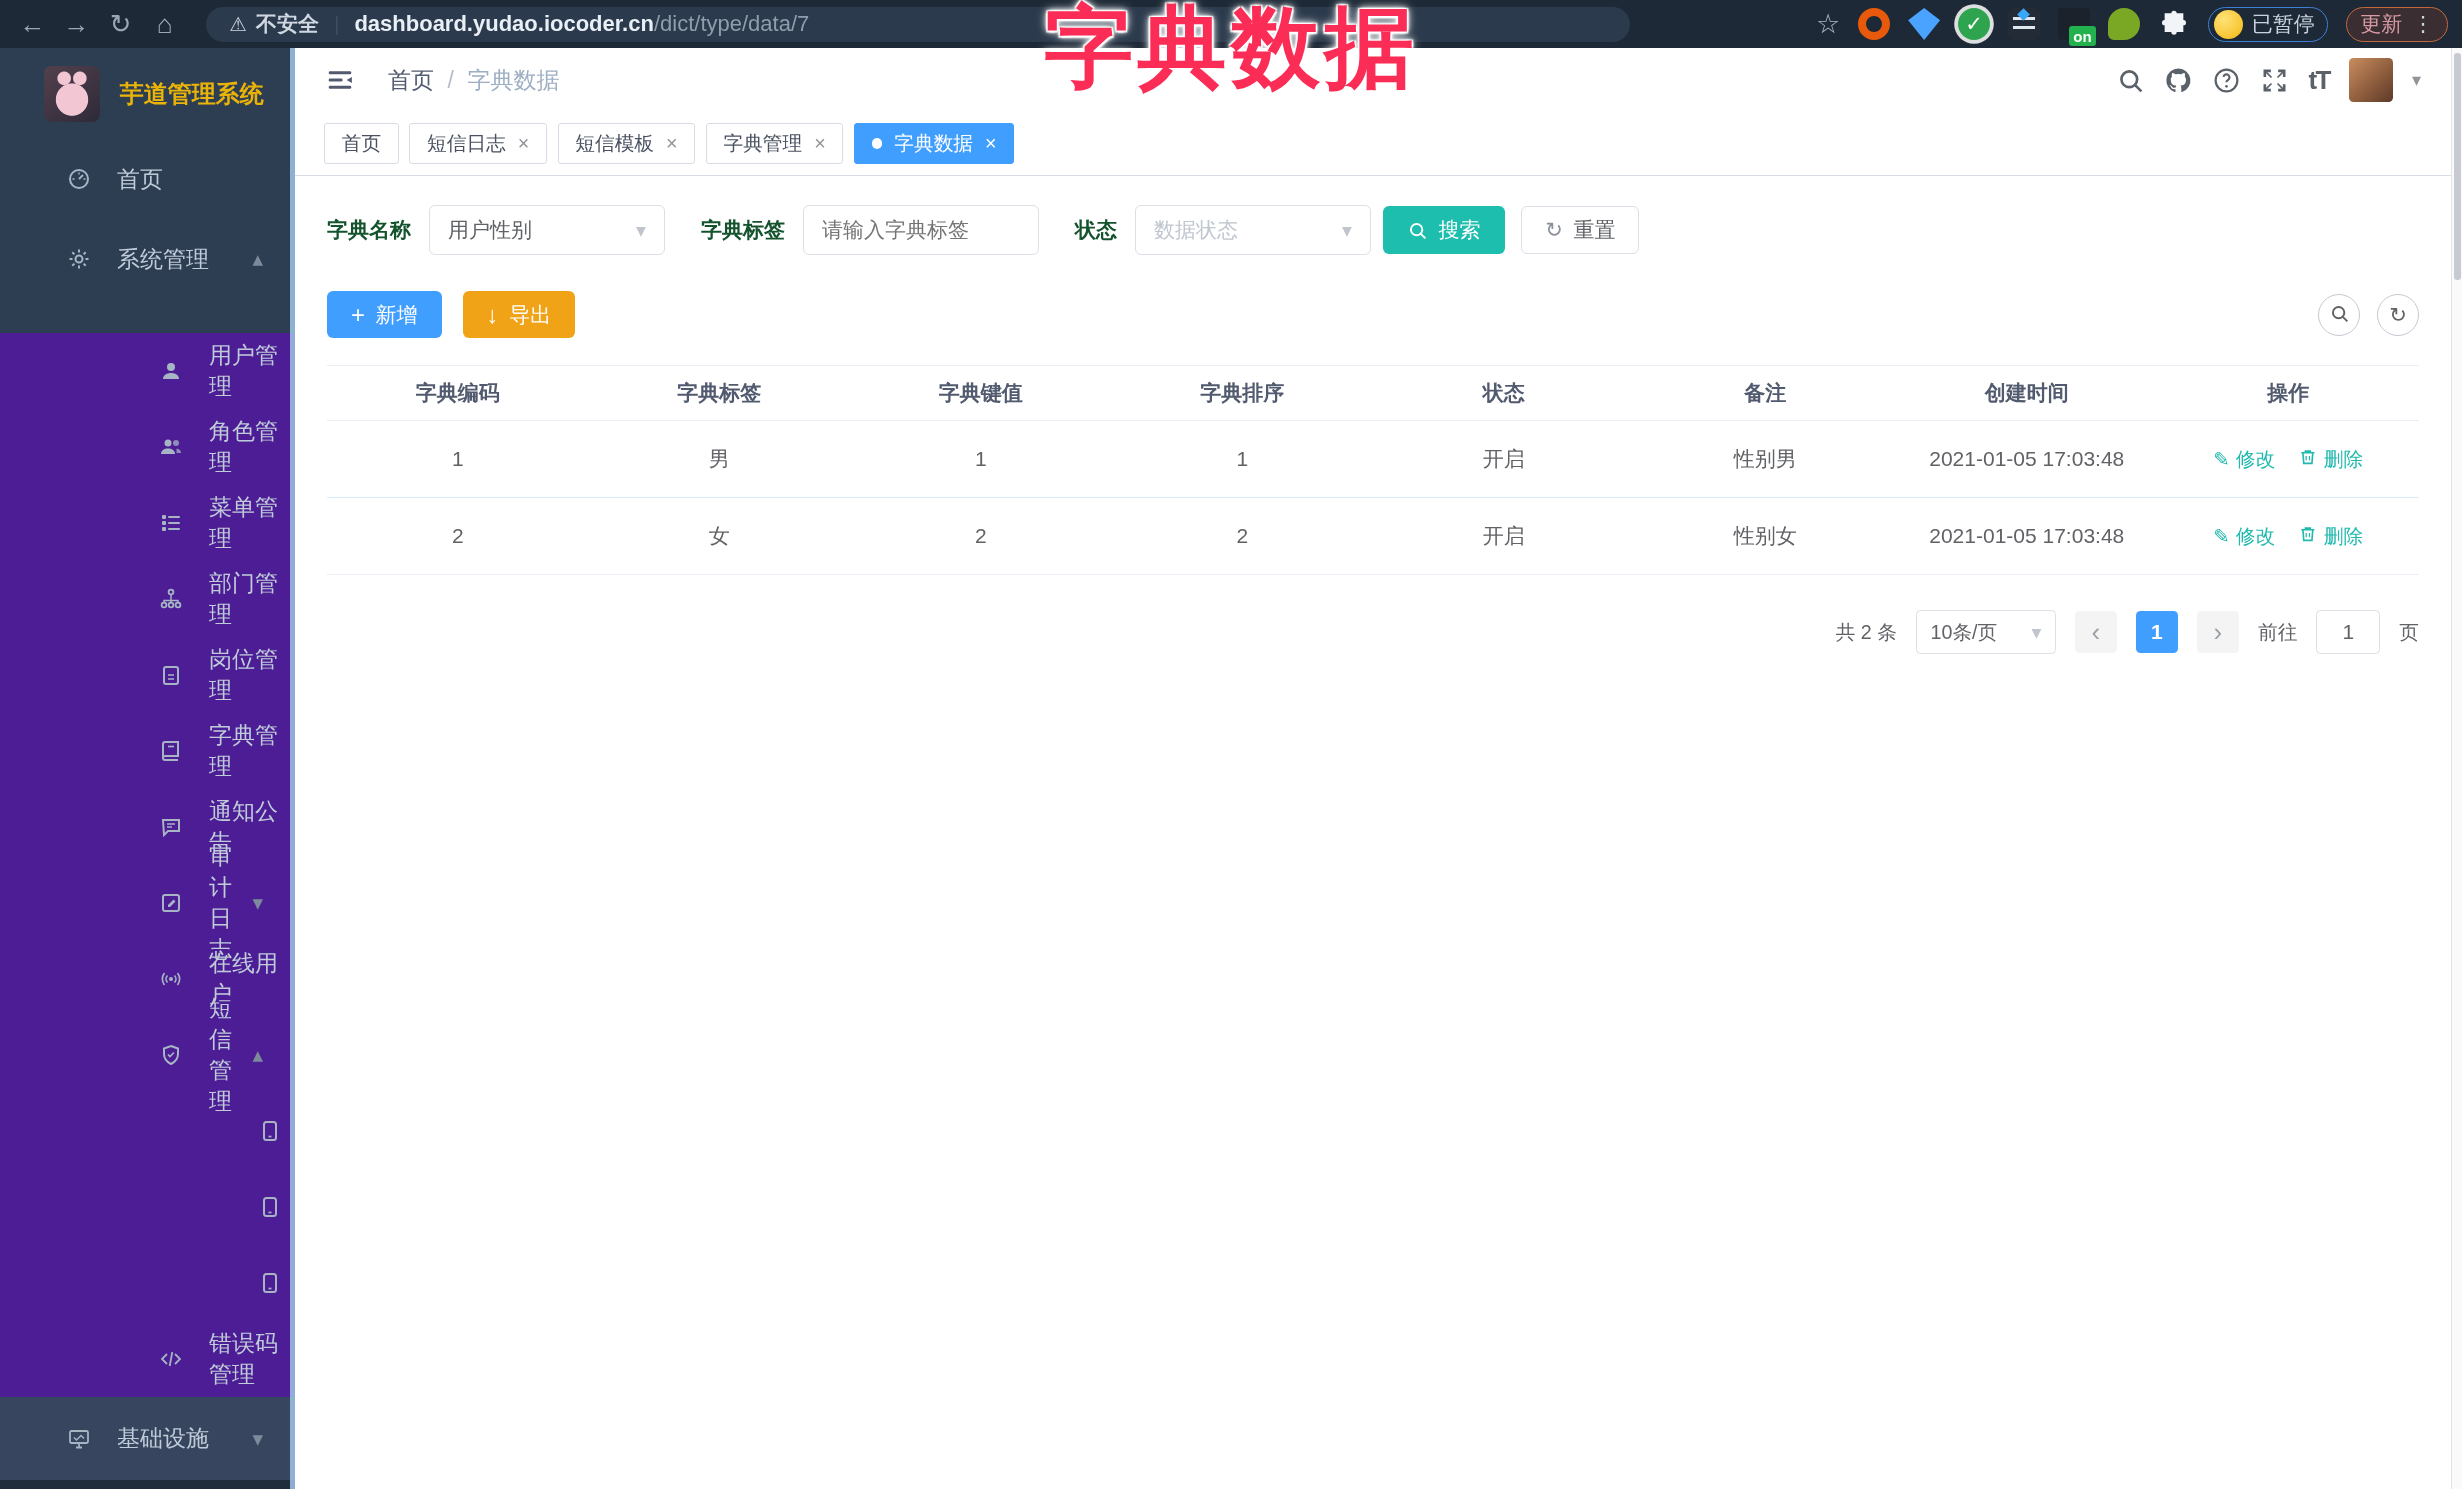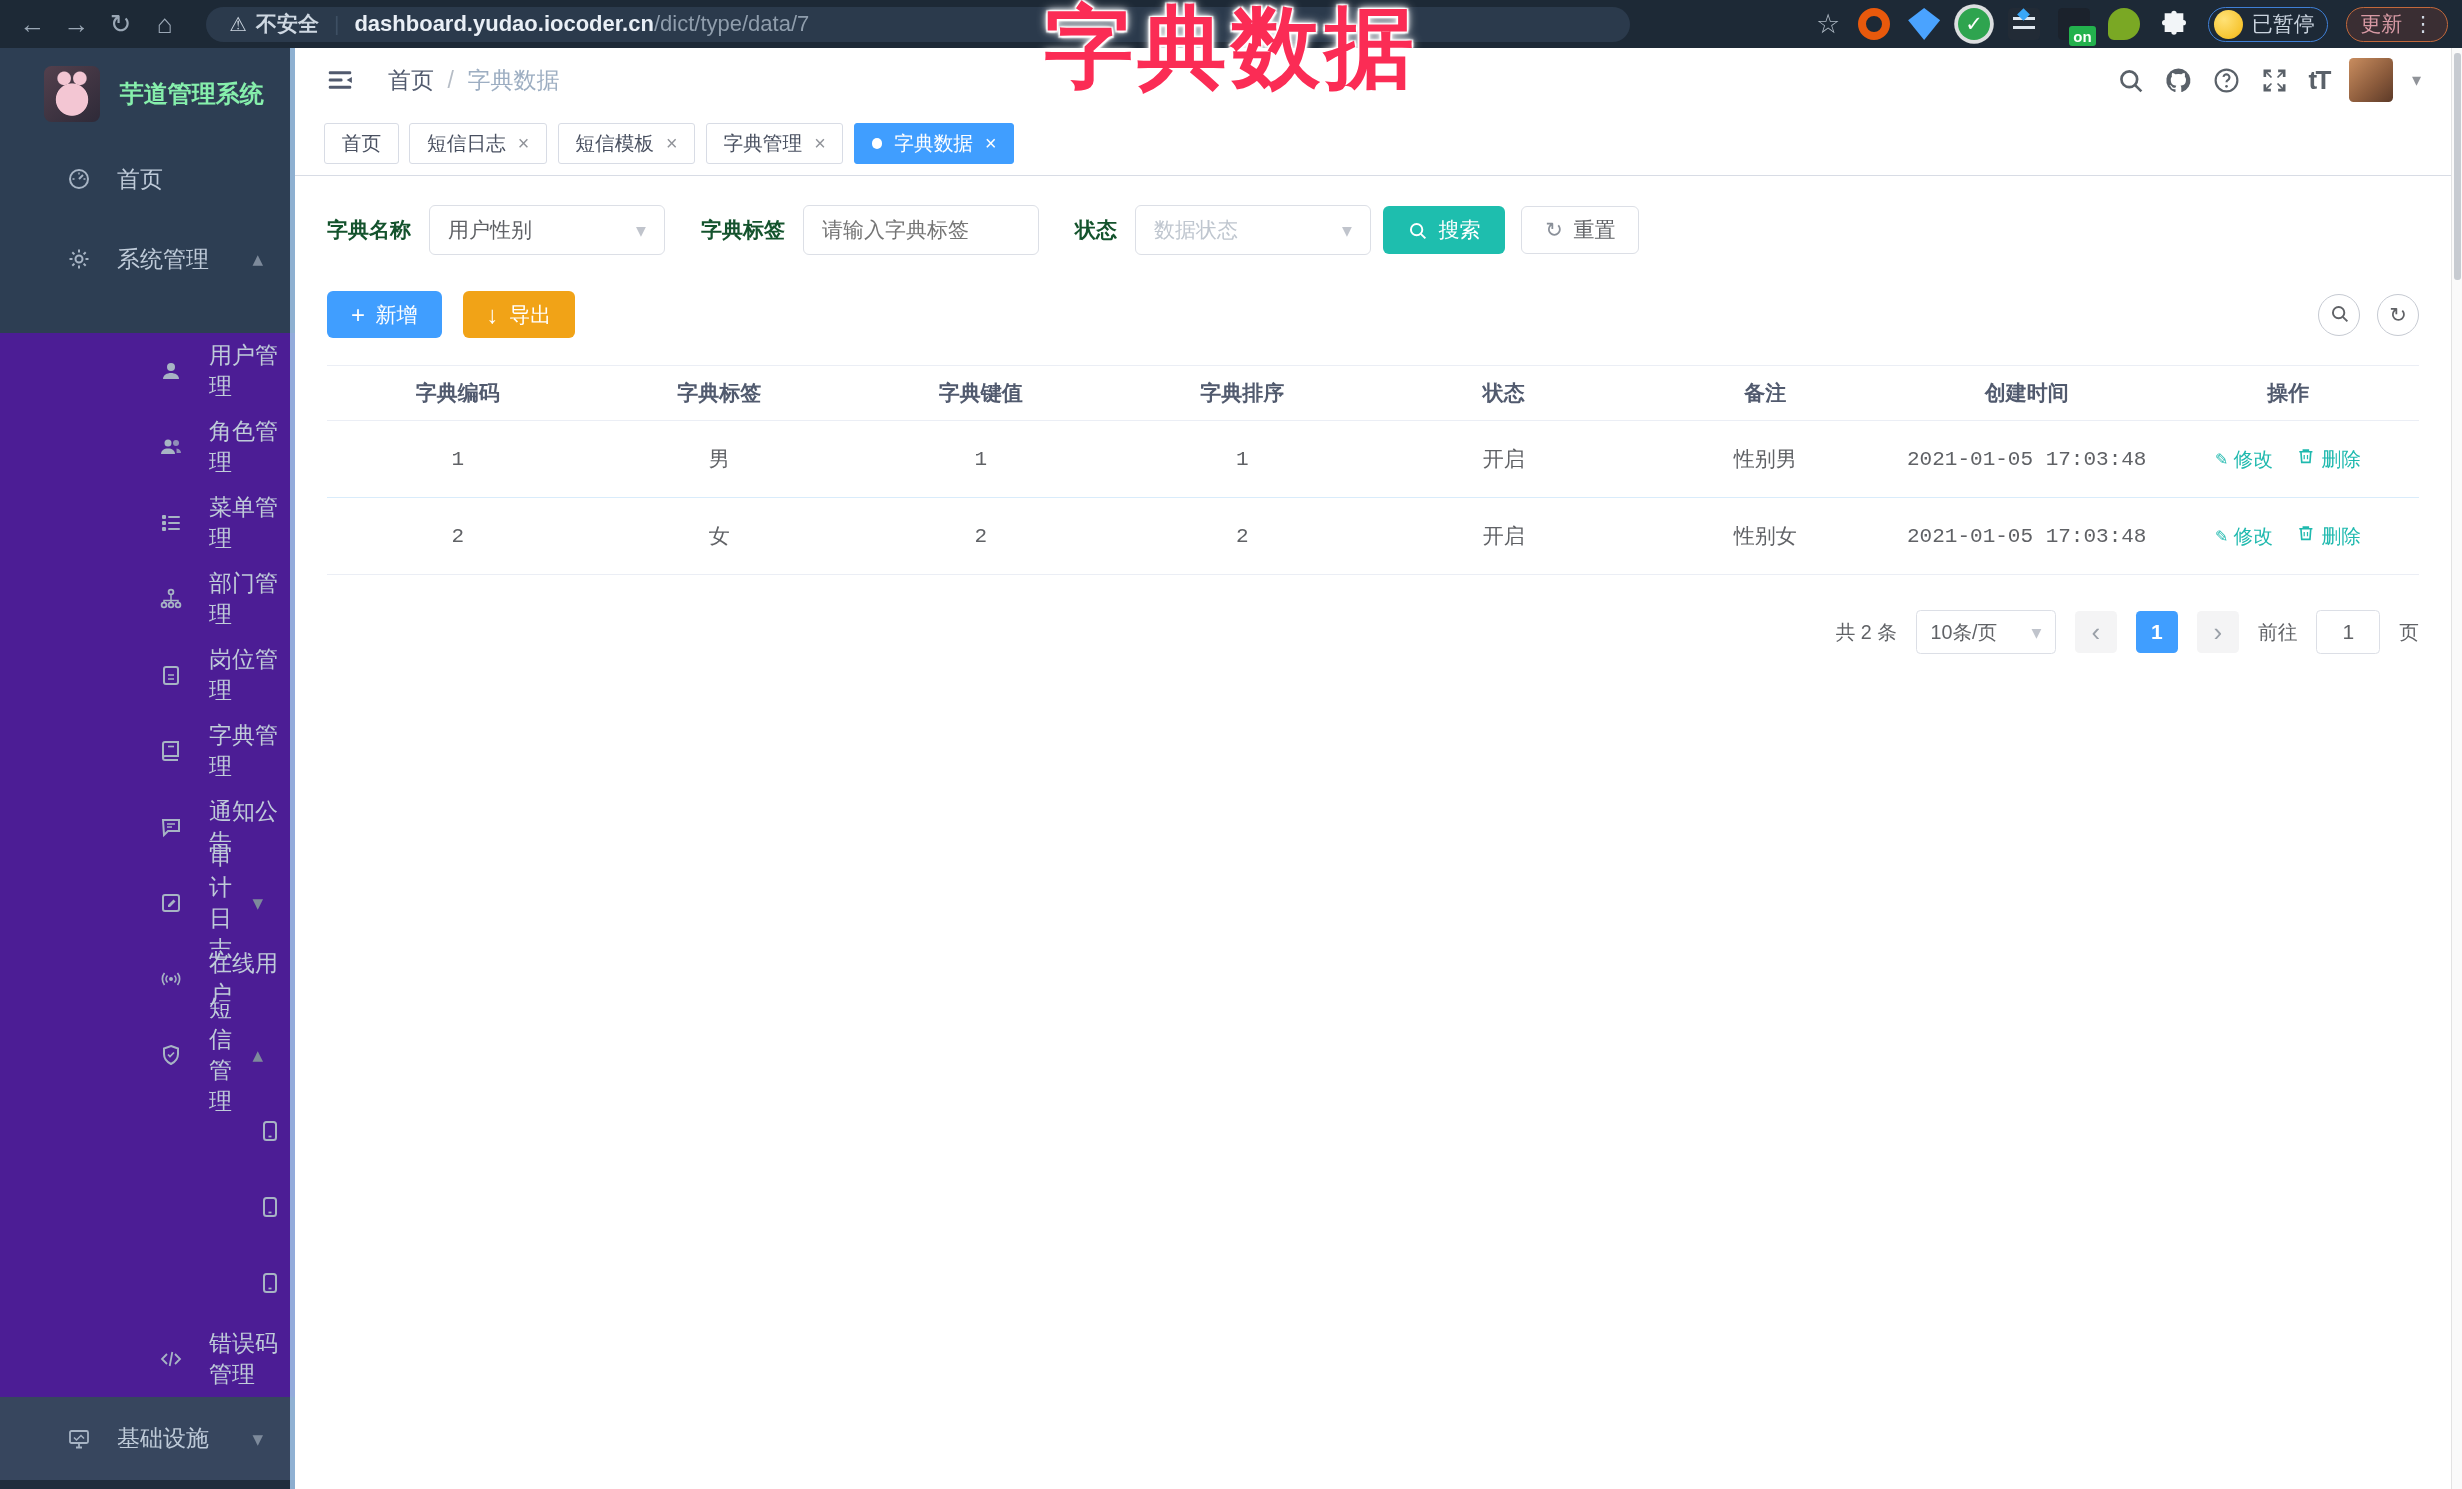--- a/index.html
+++ b/index.html
@@ -55,21 +55,21 @@
   .sidebar { position:absolute; left:0; top:48px; width:295px; height:1441px;
              background:#2D3E53; display:flex; flex-direction:column; }
   .side-scroll { position:absolute; right:0; top:0; width:5.3px; height:100%;
                  background:rgba(160,196,232,.85); z-index:3; }
   .logo-row { height:91px; flex:none; display:flex; align-items:center; padding-left:44px; gap:19.7px; }
   .logo-img { width:56px; height:56px; border-radius:7.6px; flex:none;
       background:radial-gradient(circle at 50% 60%,#F3C6D3 0 36%,transparent 38%),
                  radial-gradient(circle at 36% 22%,#F3C6D3 0 11%,transparent 13%),
                  radial-gradient(circle at 64% 22%,#F3C6D3 0 11%,transparent 13%),
                  linear-gradient(140deg,#53404d,#2e2a38); }
-  .logo-title { font-size:24px; font-weight:700; color:#86efac; }
+  .logo-title { font-size:24px; font-weight:700; color:#eab308; }
   .mi { height:76px; flex:none; display:flex; align-items:center; font-size:23px; color:#BFCBD9; }
   .mi.lv0 { height:80px; padding-left:67px; }
   .mi.lv1 { padding-left:159px; }
   .mi.lv2 { padding-left:258px; }
   .mi .ic { width:24px; height:24px; margin-right:26px; color:#A7B4C4; flex:none; }
   .mi .ic svg { width:24px; height:24px; display:block; }
   .mi .caret { margin-left:auto; margin-right:32px; font-size:21px; color:#7D8A9B; }
   .submenu { background:#4c1d95; display:flex; flex-direction:column;margin-top:34px; }
   .mi.bottom-root { height:83px; background:#37465E; padding-left:67px; }
   .side-fill { flex:1; background:#1F2D3D; }
@@ -125,21 +125,21 @@
   .btn-add { background:#409EFF; color:#fff; height:47px; }
   .btn-export { background:#F1A317; color:#fff; height:47px; margin-left:21px; }
   .btn .plus { font-size:24px; line-height:1; }
   .circ-group { margin-left:auto; display:flex; gap:16.7px; }
   .circ { width:42px; height:42px; border:0.8px solid #C6CAD2; border-radius:50%; color:#606266;
           display:flex; align-items:center; justify-content:center; }
   .circ svg { width:21px; height:21px; }
   .circ .g { font-size:21px; }
 
   .dtable { margin-top:27px; border-top:0.8px solid #EBEEF5; }
-  .trow { display:grid; grid-template-columns:repeat(8,1fr); align-items:center; text-align:center;font-family:Liberation Mono, monospace; }
+  .trow { display:grid; grid-template-columns:repeat(8,1fr); align-items:center; text-align:center; }
   .thead { height:55px; font-size:21px; font-weight:700; color:#515A6E; border-bottom:0.8px solid #EBEEF5; }
   .tbody-row { height:77px; font-size:21px; color:#606266; }
   .row-1 { border-bottom:1.5px solid #D9ECFB; }
   .row-2 { border-bottom:0.8px solid #EBEEF5; }
   .acts { display:flex; justify-content:center; gap:23px; }
   .alink { display:inline-flex; align-items:center; gap:6px; font-size:19.7px; color:#1FB9AE; }
   .alink .g { font-size:19.7px; }
   .alink svg { width:19.7px; height:19.7px; }
 
   .pagination { margin-top:35px; display:flex; justify-content:flex-end; align-items:center;

